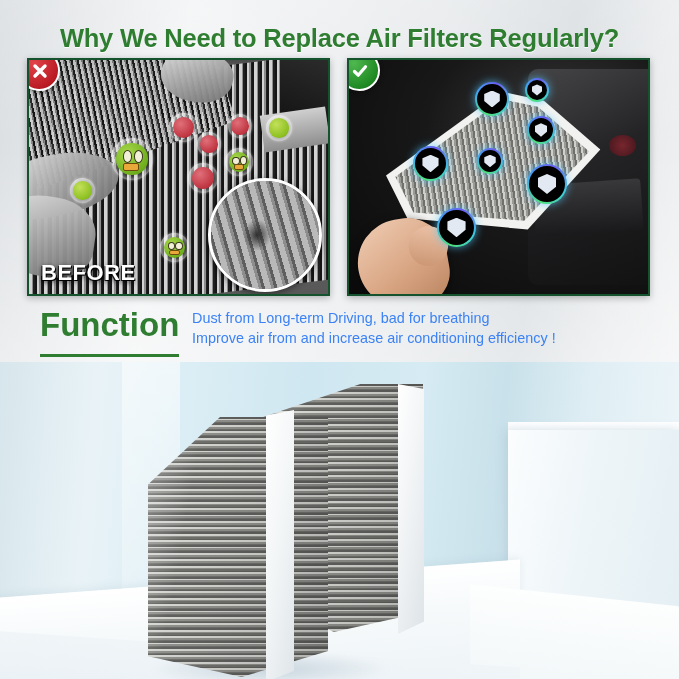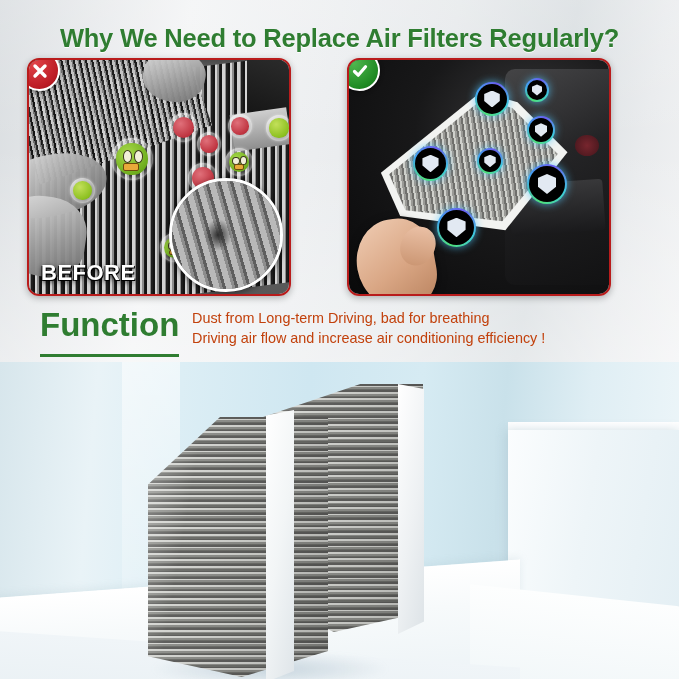--- a/index.html
+++ b/index.html
@@ -30,25 +30,25 @@
     text-align:center;
     font-size:25.5px;font-weight:bold;
     letter-spacing:-.2px;
     color:#2f7d31;
     text-shadow:0 1px 0 rgba(255,255,255,.85);
     white-space:nowrap;
   }
 
   
   .panel{
-    position:absolute;top:58px;width:264px;height:238px;
-    border-radius:12px;
+    position:absolute;top:58px;width:303px;height:238px;
+    border-radius:0;
     overflow:hidden;
     box-shadow:0 2px 7px rgba(0,0,0,.28);
-    border:2px solid #b91c1c;
+    border:2px solid #14532d;
     box-sizing:border-box;
   }
   .panel-before{left:27px;}
   .panel-after{left:347px;}
 
   
   .before-photo{
     position:absolute;inset:0;
     background:
       linear-gradient(180deg,#4a4a4a 0%,#7e7e7e 10%,#6d6d6d 22%,#585858 100%);
@@ -243,21 +243,21 @@
   }
   .func-title{
     position:absolute;left:0;top:0;
     font-size:33px;font-weight:bold;color:#2f7d31;
     border-bottom:3px solid #2f7d31;
     padding-bottom:13px;
     line-height:32px;
   }
   .func-lines{
     position:absolute;left:152px;top:-1px;
-    color:#c2410c;font-size:14.4px;line-height:20px;
+    color:#3b82f6;font-size:14.4px;line-height:20px;
   }
   .func-lines div{white-space:nowrap;}
 
   
   .scene{
     position:absolute;left:0;top:362px;width:679px;height:317px;
     overflow:hidden;
     background:
       linear-gradient(95deg,
         #d7e6ec 0%,
@@ -476,21 +476,21 @@
       <svg width="20" height="20" viewBox="0 0 20 20" aria-hidden="true">
         <path d="M4.5 10.5 L8.2 14.2 L15.5 5.8" stroke="#ffffff" stroke-width="3.2" fill="none" stroke-linecap="round" stroke-linejoin="round"></path>
       </svg>
     </div>
   </div>
 
   <div class="func-row">
     <div class="func-title">Function</div>
     <div class="func-lines">
       <div>Dust from Long-term Driving, bad for breathing</div>
-      <div>Driving air flow and increase air conditioning efficiency !</div>
+      <div>Improve air from and increase air conditioning efficiency !</div>
     </div>
   </div>
 
   <div class="scene">
     <div class="scene-wallpanel"></div>
     <div class="block-right-top"></div>
     <div class="block-right"></div>
     <div class="floor-line"></div>
 
     <div class="podium"></div>

